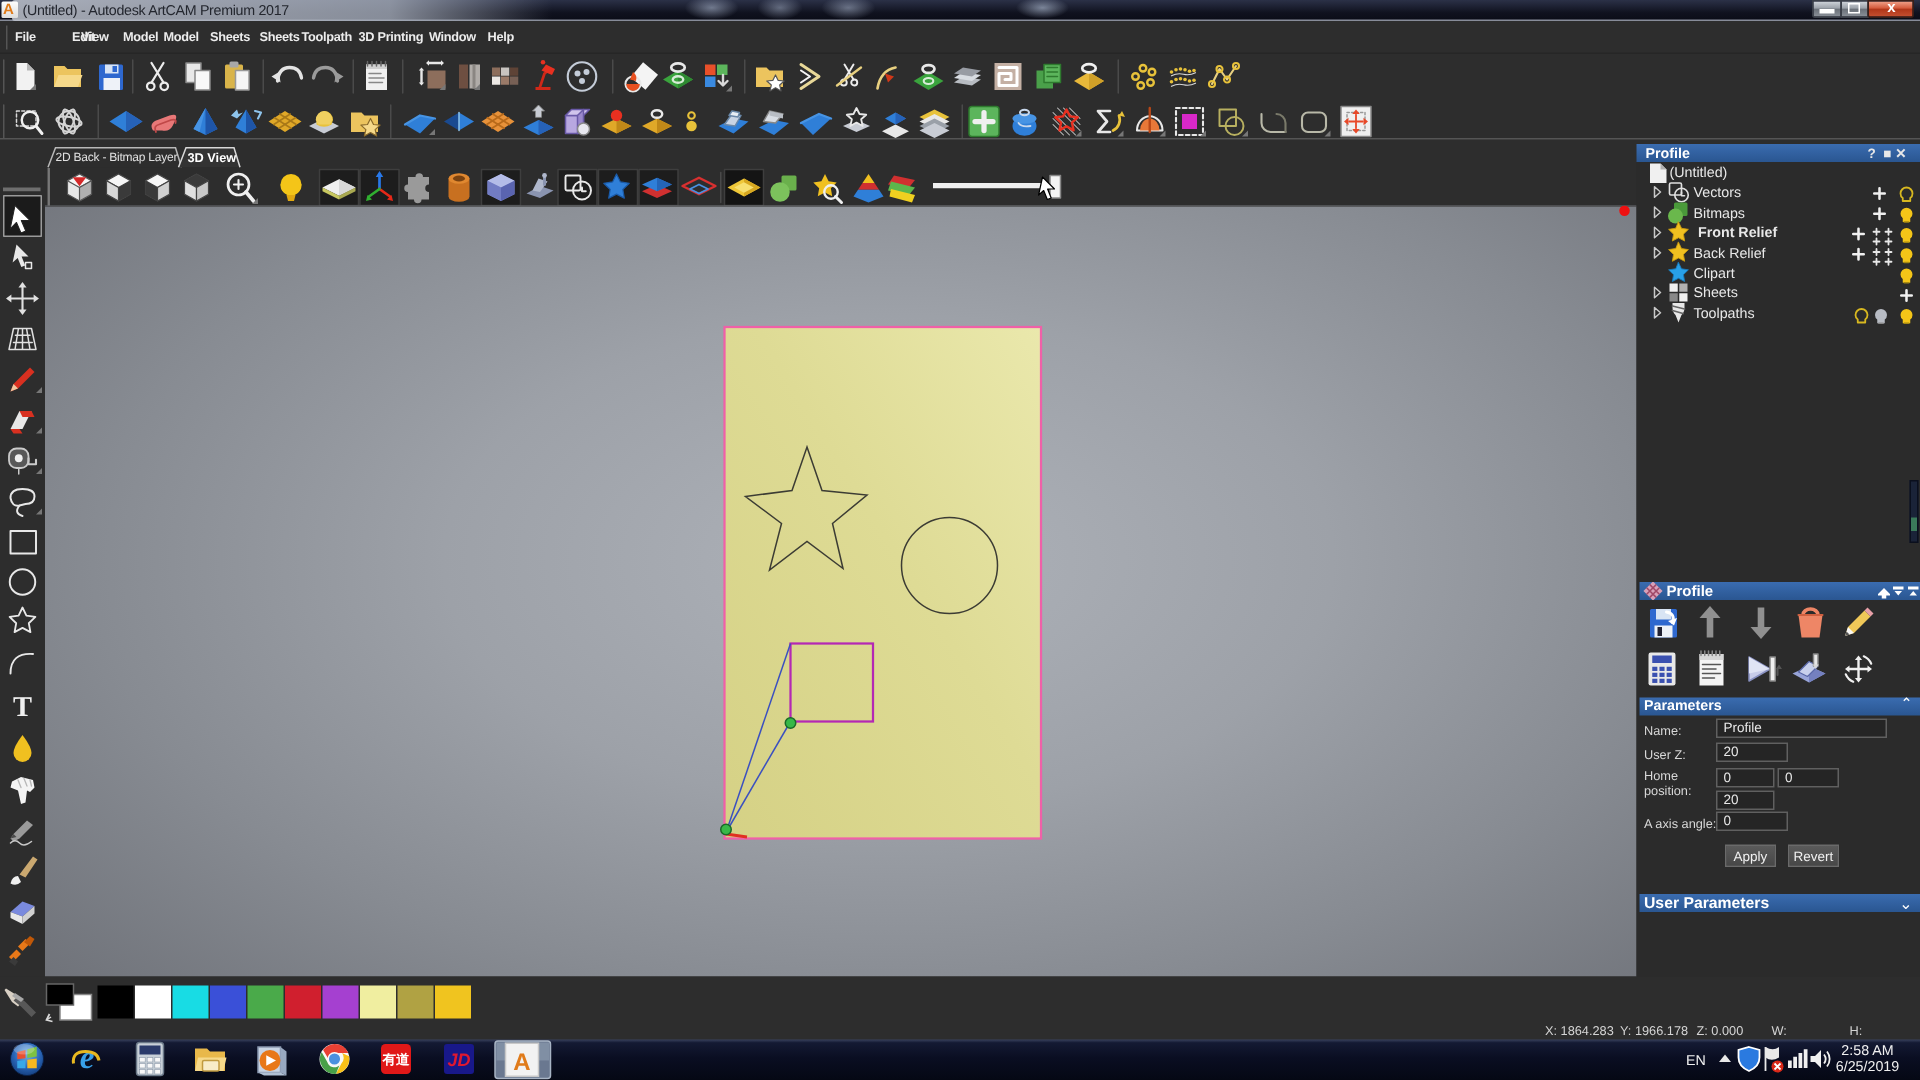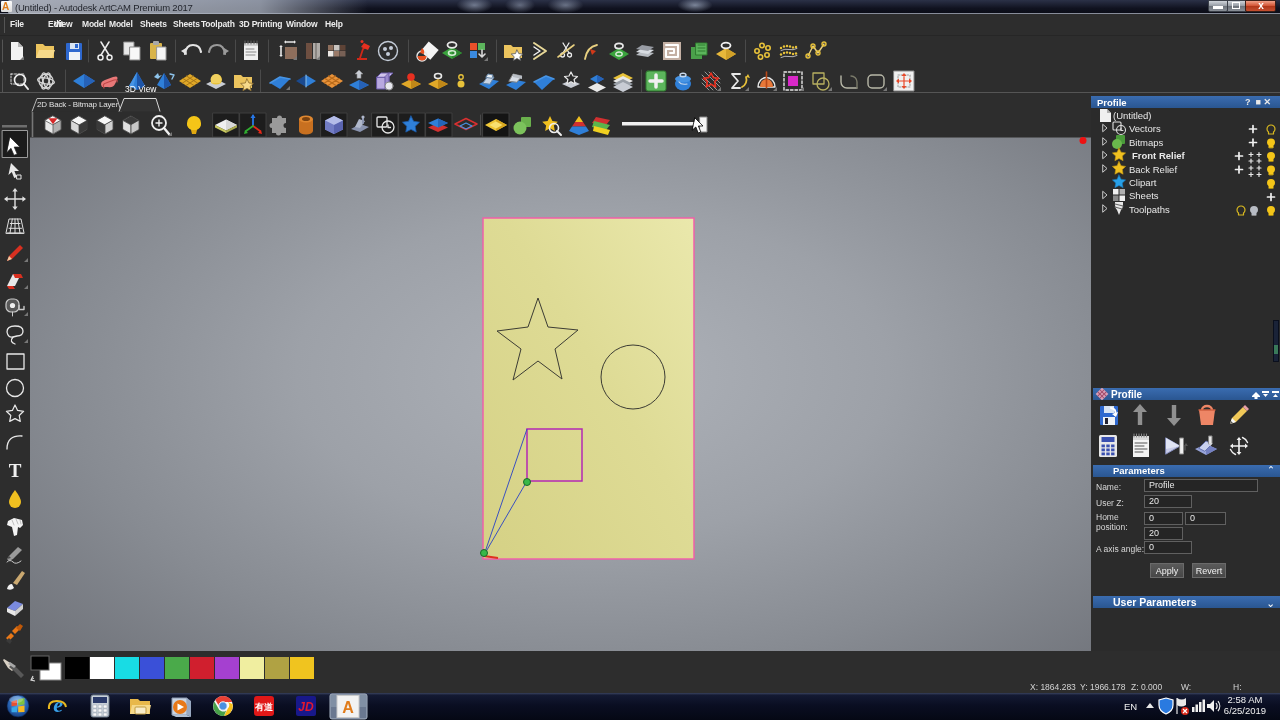--- a/index.html
+++ b/index.html
@@ -18,21 +18,21 @@
 #canvas{left:30px;top:137px;width:1061px;height:514px;background:radial-gradient(ellipse 780px 430px at 53% 46%,#aeb2b9 0%,#9da1a8 38%,#878b92 68%,#6d7077 100%)}
 #rpanel{left:1091px;top:96px;width:189px;height:555px;background:#2b2b2b}
 #bottomstrip{left:0;top:651px;width:1280px;height:42px;background:#2d2d2d}
 #taskbar{left:0;top:693px;width:1280px;height:27px;background:linear-gradient(#39425e 0,#141a33 8%,#0a0e22 45%,#050814 100%)}
 .sw{position:absolute;top:657px;width:24px;height:22px}
 .trow{position:absolute;left:0;width:189px;height:13px;font-size:9.5px;color:#e8e8e8}
 .tlabel{position:absolute;top:0;white-space:nowrap}
 .plabel{position:absolute;font-size:8.5px;color:#d8d8d8}
 .pinput{position:absolute;height:13px;background:#252525;border:1px solid #606060;color:#e8e8e8;font-size:9px;padding-left:4px;line-height:11px}
 .pbtn{position:absolute;width:34px;height:15px;background:linear-gradient(#5a5a5a,#474747);border:1px solid #6a6a6a;color:#f0f0f0;font-size:9px;text-align:center;line-height:14px}
-.phead{position:absolute;left:0;width:189px;height:12px;background:linear-gradient(#3a6cb0,#2a5691);color:#fff;font-size:9.5px;font-weight:bold;padding-left:20px;line-height:12px}
+.phead{position:absolute;left:0;width:189px;height:12px;background:linear-gradient(#3a6cb0,#2a5691);color:#fff;font-size:9.5px;font-weight:bold;padding-left:3px;line-height:12px}
 </style></head>
 <body>
 
 <div class="abs" id="titlebar"></div>
 <div class="abs" style="left:0;top:12.5px;width:1280px;height:1px;background:#878c99"></div>
 <div class="abs" id="tglow"></div>
 <div class="abs" id="tglow2"></div>
 <div class="abs" id="tglow3"></div>
 <div class="abs" id="title-text">(Untitled) - Autodesk ArtCAM Premium 2017</div>
 <div class="abs" style="left:1px;top:1px;width:11px;height:11px;background:linear-gradient(#fdfdfd,#dcdcdc);border-radius:1px"></div>
@@ -483,21 +483,21 @@
 </g>
 </svg>
 <div class="abs" style="left:0;top:91.5px;width:1280px;height:1.5px;background:#555"></div>
 
 <div class="abs" id="tabrow"></div>
 <svg class="abs" style="left:30px;top:96px" width="200" height="16">
 <path d="M2 15.5 L7 2.5 L87 2.5 L91 15.5" fill="#2d2d2d" stroke="#b8b8b8" stroke-width="1"></path>
 <path d="M89 15.5 L94 2.5 L126 2.5 L130 15.5" fill="#333" stroke="#d8d8d8" stroke-width="1"></path>
 </svg>
 <div class="abs" style="left:37px;top:100px;font-size:8px;letter-spacing:-0.15px;color:#e0e0e0;white-space:nowrap">2D Back - Bitmap Layer</div>
-<div class="abs" style="left:125px;top:84px;font-size:8.5px;font-weight:normal;color:#fff;white-space:nowrap">3D View</div>
+<div class="abs" style="left:125px;top:100px;font-size:8.5px;font-weight:bold;color:#fff;white-space:nowrap">3D View</div>
 
 <div class="abs" id="bar3d"></div>
 <svg class="abs" style="left:30px;top:112px" width="1061" height="26">
 <g stroke-linecap="round" stroke-linejoin="round">
 <path d="M2.5 0V25" stroke="#777" stroke-width="1.6"></path>
 <path d="M450.5 3V23" stroke="#4a4a4a"></path>
 
 <g fill="#1d1d1d" stroke="#3e3e3e">
         <rect x="183" y="1" width="26" height="24"></rect>
         <rect x="210" y="1" width="26" height="24"></rect>

